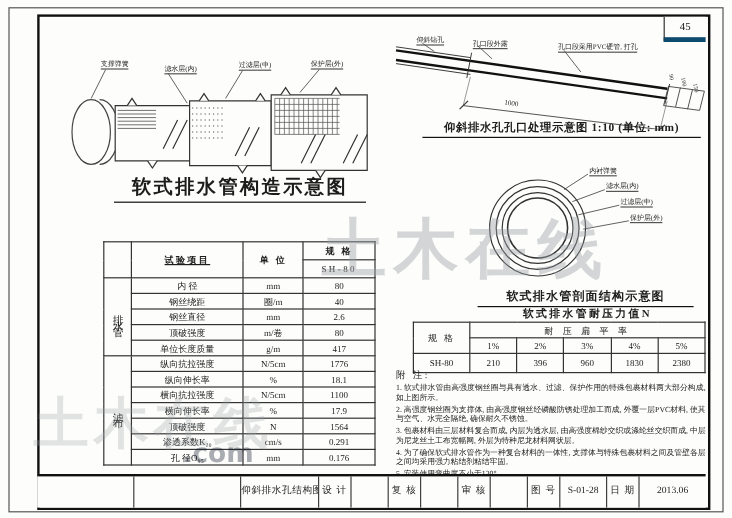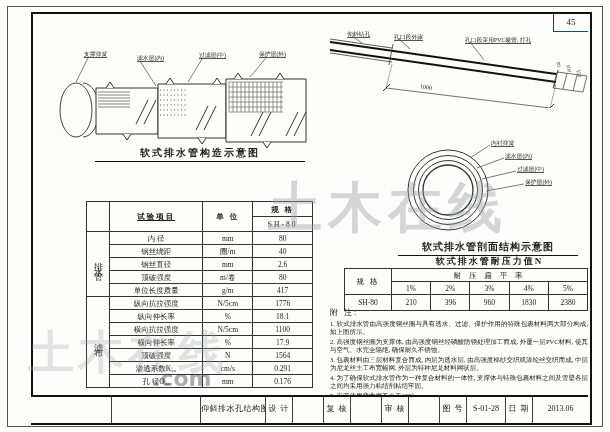--- a/index.html
+++ b/index.html
@@ -2,21 +2,21 @@
 <html><head>
 <meta charset="utf-8">
 <style>
   html,body{margin:0;padding:0;background:#e8e8e6;}
   .sheet{position:relative;width:610px;height:432px;background:#fdfdfb;overflow:hidden;
          font-family:"Liberation Serif","DejaVu Serif",serif;color:#1c1c1c;}
   .abs{position:absolute;}
   
   .frame-outer{left:7px;top:6px;width:594px;height:419px;border:1px solid #555;}
   .frame-inner{left:31px;top:12px;width:557px;height:409px;border:2px solid #111;}
-  .pagenum-box{left:553px;top:14px;width:34px;height:17px;border-left:1px solid #333;border-bottom:1px solid #0c4a6e;
+  .pagenum-box{left:553px;top:14px;width:34px;height:17px;border-left:1px solid #333;border-bottom:4px solid #0c4a6e;
                font-size:9px;text-align:center;line-height:17px;background:#fdfdfb;}
   
   .cap{font-weight:bold;text-align:center;letter-spacing:2px;border-bottom:1.5px solid #111;padding-bottom:1px;white-space:nowrap;}
   .lead-label{font-size:5.8px;white-space:nowrap;border-bottom:0.5px solid #555;line-height:6px;color:#222;}
   .dim-text{font-size:6px;color:#222;white-space:nowrap;}
   
   .ttitle{font-weight:bold;font-size:10px;letter-spacing:3.5px;text-align:center;white-space:nowrap;}
   table{border-collapse:collapse;background:rgba(253,253,251,0.6);}
   .test-table{width:227px;font-size:7.5px;}
   .test-table td{border:1px solid #333;text-align:center;padding:0;height:12px;line-height:11px;}
@@ -69,40 +69,41 @@
     <path d="M108 44H136M108 49H136M108 54H136M108 59H136M108 64H136M108 69H136" stroke="#555" stroke-width="1" stroke-dasharray="1 2.5"></path>
     <path d="M177 36V66M181 36V66M185 36V66M189 36V66M193 36V66M197 36V66M201 36V66M205 36V66M209 36V66M213 36V66M217 36V66M221 36V66M225 36V66M229 36V66" stroke="#555" stroke-width="0.6"></path>
     <path d="M177 36H231M177 41H231M177 46H231M177 51H231M177 56H231M177 61H231M177 66H231" stroke="#555" stroke-width="0.6"></path>
     <path d="M84 78L96 54M92 78L104 54M144 84L156 60M152 84L164 60M199 90L211 66M207 90L219 66M234 90L246 66M242 90L254 66" stroke="#333" stroke-width="1"></path>
     <path d="M36 12L24 36M88 15L104 40M150 13L136 36M214 12L198 31" stroke="#444" stroke-width="0.7"></path>
   </svg>
   <span class="abs lead-label" style="left:84px;top:51px;">支撑弹簧</span>
   <span class="abs lead-label" style="left:137px;top:55px;">滤水层(内)</span>
   <span class="abs lead-label" style="left:199px;top:52px;">过滤层(中)</span>
   <span class="abs lead-label" style="left:259px;top:51px;">保护层(外)</span>
-  <div class="abs cap" style="left:95px;top:146px;width:210px;font-size:10px;">软式排水管构造示意图</div>
+  <div class="abs cap" style="left:95px;top:146px;width:210px;font-size:16px;">软式排水管构造示意图</div>
 
   <svg class="abs" style="left:328px;top:30px;" width="262" height="78" viewBox="0 0 262 78">
     <path d="M2 12L228 44" stroke="#111" stroke-width="2"></path>
     <path d="M2 20L228 52" stroke="#111" stroke-width="2"></path>
     <path d="M2 9L64 18M2 23L64 32" stroke="#333" stroke-width="0.8"></path>
     <path d="M65 14L61 35M230 40L226 57" stroke="#333" stroke-width="0.8"></path>
     <path d="M64 34L58 58M228 54L222 78" stroke="#555" stroke-width="0.5"></path>
     <path d="M58 58L222 78" stroke="#333" stroke-width="0.7"></path>
     <path d="M55 61L62 54M219 81L226 74" stroke="#333" stroke-width="1"></path>
     <path d="M229 42L225 58M239 43L235 59M249 45L245 61M259 46L255 62M229 42L259 46M225 58L255 62" stroke="#333" stroke-width="0.7"></path>
     <path d="M24 6L34 13M70 8L82 19M142 12L156 30" stroke="#444" stroke-width="0.7"></path>
   </svg>
   <span class="abs lead-label" style="left:347px;top:31px;">仰斜钻孔</span>
   <span class="abs lead-label" style="left:394px;top:34px;">孔口段外露</span>
   <span class="abs lead-label" style="left:465px;top:37px;">孔口段采用PVC硬管, 打孔</span>
   <span class="abs dim-text" style="left:420px;top:84px;transform:rotate(8deg);">1000</span>
   <span class="abs dim-text" style="left:556px;top:62px;font-size:5px;transform:rotate(80deg);">90</span>
   <span class="abs dim-text" style="left:565px;top:66px;font-size:5px;transform:rotate(80deg);">100</span>
   <span class="abs dim-text" style="left:575px;top:71px;font-size:5px;transform:rotate(80deg);">150</span>
+  <div class="abs cap" style="left:352px;top:100px;width:232px;font-size:9.5px;letter-spacing:0.5px;">仰斜排水孔孔口处理示意图 1:10 (单位: mm)</div>
 
   <table class="abs test-table" style="left:86px;top:201px;">
     <tbody>
         <tr class="hrow">
       <td class="gcol" rowspan="2"></td>
       <td class="c-item" rowspan="2">试验项目</td>
       <td class="c-unit" rowspan="2">单 位</td>
       <td class="c-val">规 格</td>
     </tr>
     <tr class="hrow">

